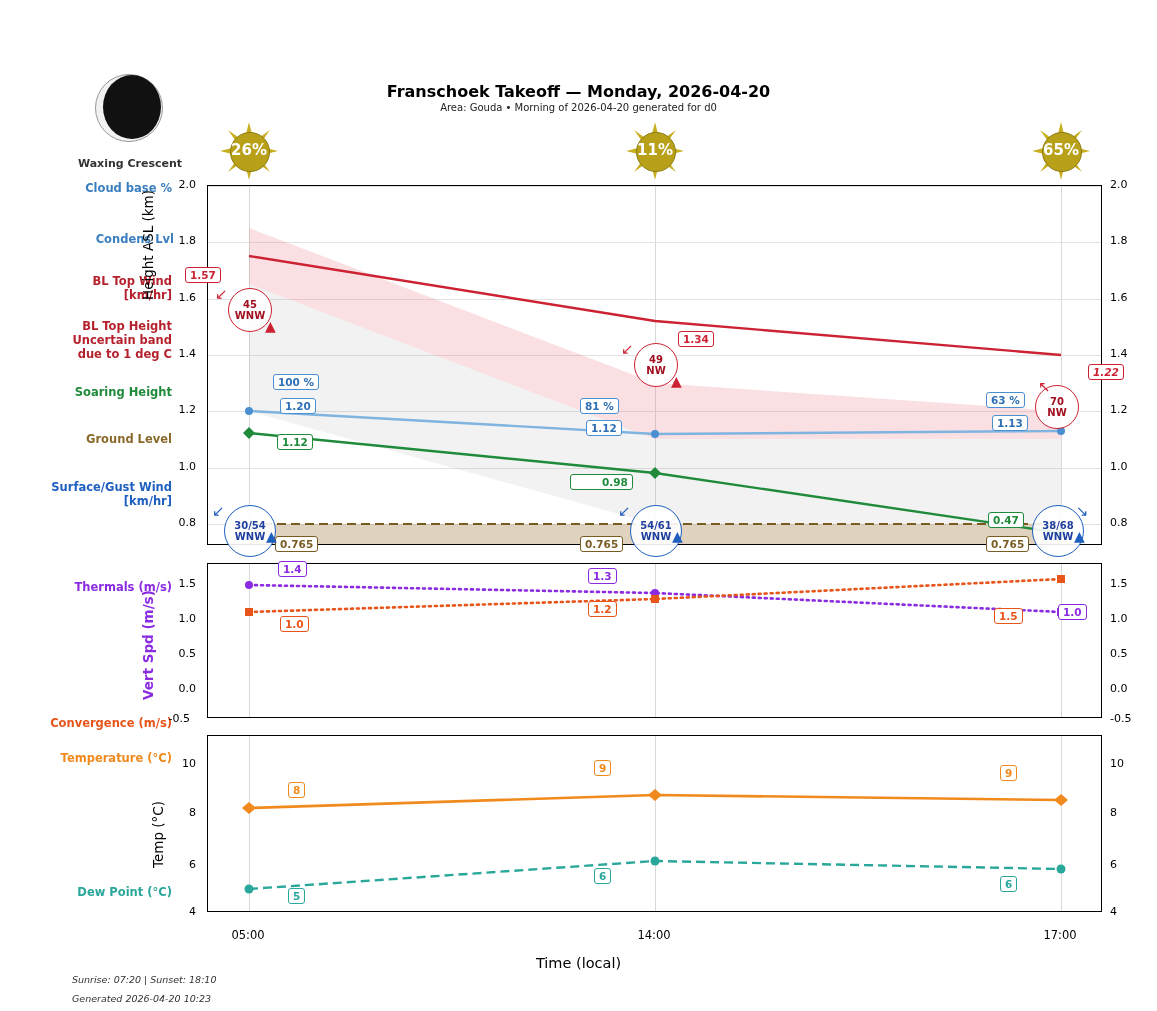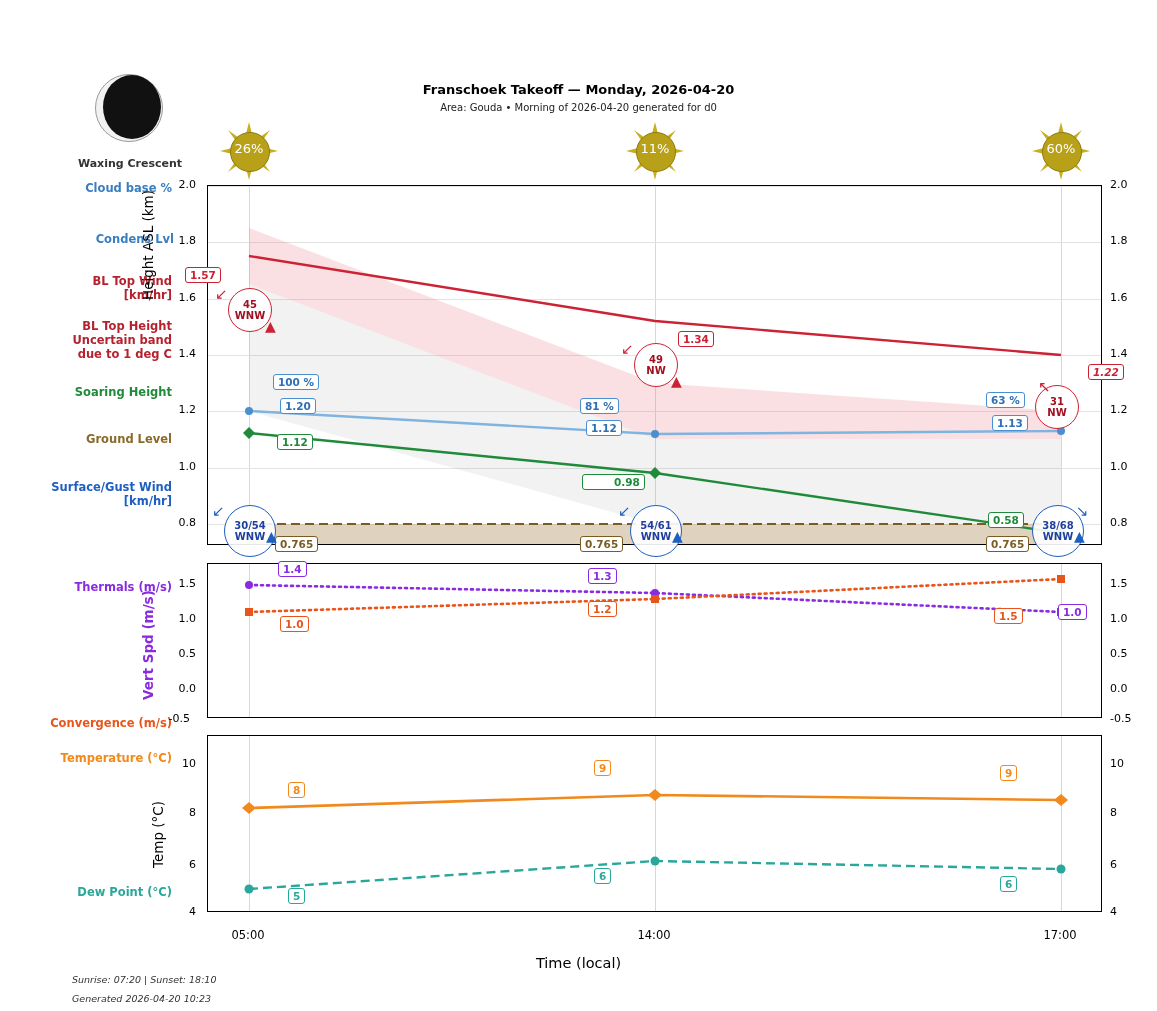--- a/index.html
+++ b/index.html
@@ -1,33 +1,33 @@
 <!DOCTYPE html>
 <html><head>
 <meta charset="utf-8">
 <style>
   html,body{margin:0;padding:0;background:#ffffff;}
   body{width:1157px;height:1011px;position:relative;font-family:"DejaVu Sans","Liberation Sans",sans-serif;color:#000;}
   .abs{position:absolute;}
 
   
-  #title{left:0;top:82px;width:1157px;font-size:13px;font-weight:bold;text-align:center;}
+  #title{left:0;top:82px;width:1157px;font-size:16px;font-weight:bold;text-align:center;}
   #subtitle{left:0;top:102px;width:1157px;font-size:10px;text-align:center;color:#222;}
 
   
   #moon-wrap{left:95px;top:74px;width:68px;height:68px;}
   .moon-disc{position:absolute;left:0;top:0;width:66px;height:66px;border-radius:50%;background:#f2f2f2;border:1px solid #999;}
   .moon-dark{position:absolute;left:8px;top:1px;width:58px;height:64px;border-radius:50%;background:#111;}
   #moon-label{left:30px;top:157px;width:200px;font-size:11px;font-weight:bold;color:#333;text-align:center;}
 
   
   .sun{position:absolute;width:58px;height:58px;}
   .sun .rays{position:absolute;left:0;top:0;width:58px;height:58px;}
   .sun .disc{position:absolute;left:10px;top:10px;width:38px;height:38px;border-radius:50%;background:#b8a119;border:1px solid #8c7a10;}
-  .sun .pct{position:absolute;left:0;top:19px;width:58px;text-align:center;font-size:13px;font-weight:normal;color:#ffffff;}
+  .sun .pct{position:absolute;left:0;top:19px;width:58px;text-align:center;font-size:15px;font-weight:bold;color:#ffffff;}
 
   
   .panel{position:absolute;border:1px solid #000;background:#fff;box-sizing:border-box;}
   #panel1{left:207px;top:185px;width:895px;height:360px;}
   #panel2{left:207px;top:563px;width:895px;height:155px;}
   #panel3{left:207px;top:735px;width:895px;height:177px;}
 
   .gridv{position:absolute;top:0;bottom:0;width:1px;background:#d8d8d8;}
   .gridh{position:absolute;left:0;right:0;height:1px;background:#e2e2e2;}
 
@@ -109,21 +109,21 @@
         <polygon points="29,58 33,42 25,42"></polygon>
       <polygon points="0,29 16,25 16,33"></polygon>
         <polygon points="58,29 42,25 42,33"></polygon>
       <polygon points="8,8 22,18 18,22"></polygon>
         <polygon points="50,8 40,22 36,18"></polygon>
       <polygon points="8,50 18,36 22,40"></polygon>
         <polygon points="50,50 36,40 40,36"></polygon>
     </g>
   </svg>
   <div class="disc"></div>
-  <div class="pct">60%</div>
+  <div class="pct">65%</div>
 </div>
 
 <div class="leg abs" style="left:0;top:181px;width:172px;color:#3a7ebf;">Cloud base %</div>
 <div class="leg abs" style="left:2px;top:232px;width:172px;color:#3a7ebf;">Condens Lvl</div>
 <div class="leg abs" style="left:0;top:274px;width:172px;color:#b5222e;">BL Top Wind<br>[km/hr]</div>
 <div class="leg abs" style="left:0;top:319px;width:172px;color:#b5222e;">BL Top Height<br>Uncertain band<br>due to 1 deg C</div>
 <div class="leg abs" style="left:0;top:385px;width:172px;color:#1f8a3a;">Soaring Height</div>
 <div class="leg abs" style="left:0;top:432px;width:172px;color:#8a6a2a;">Ground Level</div>
 <div class="leg abs" style="left:0;top:480px;width:172px;color:#1f5fbf;">Surface/Gust Wind<br>[km/hr]</div>
 <div class="leg abs" style="left:0;top:580px;width:172px;color:#8a2be2;">Thermals (m/s)</div>
@@ -191,41 +191,41 @@
 
 <div class="vbox abs" style="left:280px;top:398px;color:#2f6fb5;border-color:#4a8fd0;">1.20</div>
 <div class="vbox abs" style="left:586px;top:420px;color:#2f6fb5;border-color:#4a8fd0;">1.12</div>
 <div class="vbox abs" style="left:992px;top:415px;color:#2f6fb5;border-color:#4a8fd0;">1.13</div>
 
 <div class="vbox abs" style="left:273px;top:374px;color:#2f6fb5;border-color:#4a8fd0;text-align:right;">100 %</div>
 <div class="vbox abs" style="left:580px;top:398px;color:#2f6fb5;border-color:#4a8fd0;">81 %</div>
 <div class="vbox abs" style="left:986px;top:392px;color:#2f6fb5;border-color:#4a8fd0;">63 %</div>
 
 <div class="vbox abs" style="left:277px;top:434px;color:#1f8a3a;border-color:#1f8a3a;">1.12</div>
-<div class="vbox abs" style="left:582px;top:474px;color:#1f8a3a;border-color:#1f8a3a;padding-left:31px;">0.98</div>
-<div class="vbox abs" style="left:988px;top:512px;color:#1f8a3a;border-color:#1f8a3a;">0.58</div>
+<div class="vbox abs" style="left:570px;top:474px;color:#1f8a3a;border-color:#1f8a3a;padding-left:31px;">0.98</div>
+<div class="vbox abs" style="left:988px;top:512px;color:#1f8a3a;border-color:#1f8a3a;">0.47</div>
 
 <div class="vbox abs" style="left:275px;top:536px;color:#7a5c22;border-color:#7a5c22;">0.765</div>
 <div class="vbox abs" style="left:580px;top:536px;color:#7a5c22;border-color:#7a5c22;">0.765</div>
 <div class="vbox abs" style="left:986px;top:536px;color:#7a5c22;border-color:#7a5c22;">0.765</div>
 
 <div class="wcirc red abs" style="left:228px;top:288px;width:42px;height:42px;">
   <span><span>45</span><br><span>WNW</span></span>
 </div>
 <div class="abs" style="left:215px;top:285px;font-size:15px;color:#cc2233;">↙</div>
 <div class="abs" style="left:265px;top:318px;font-size:14px;color:#cc2233;">▲</div>
 
 <div class="wcirc red abs" style="left:634px;top:343px;width:42px;height:42px;">
   <span><span>49</span><br><span>NW</span></span>
 </div>
 <div class="abs" style="left:621px;top:340px;font-size:15px;color:#cc2233;">↙</div>
 <div class="abs" style="left:671px;top:373px;font-size:14px;color:#cc2233;">▲</div>
 
 <div class="wcirc red abs" style="left:1035px;top:385px;width:42px;height:42px;">
-  <span><span>31</span><br><span>NW</span></span>
+  <span><span>70</span><br><span>NW</span></span>
 </div>
 <div class="abs" style="left:1038px;top:378px;font-size:15px;color:#cc2233;">↖</div>
 
 <div class="wcirc abs" style="left:224px;top:505px;width:50px;height:50px;">
   <span><span>30/54</span><br><span>WNW</span></span>
 </div>
 <div class="abs" style="left:212px;top:502px;font-size:15px;color:#1f5fbf;">↙</div>
 <div class="abs" style="left:266px;top:528px;font-size:14px;color:#1f5fbf;">▲</div>
 
 <div class="wcirc abs" style="left:630px;top:505px;width:50px;height:50px;">

